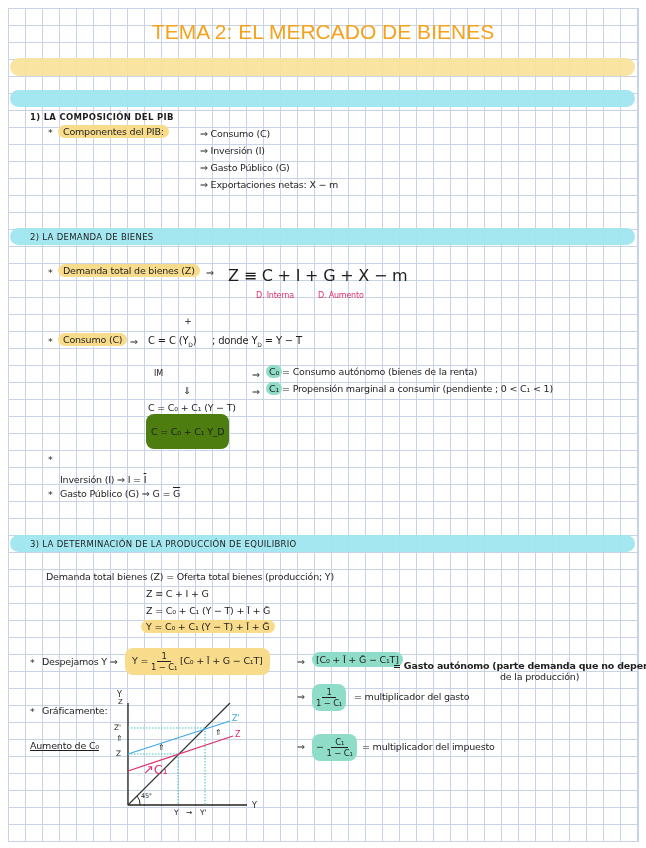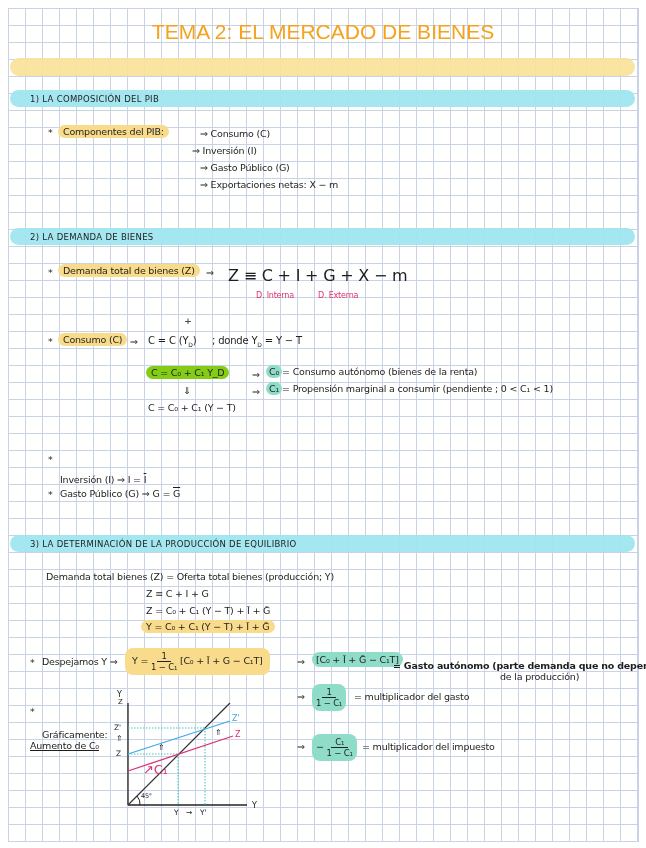--- a/index.html
+++ b/index.html
@@ -12,57 +12,57 @@
     background-size:17px 17px;
     border-right:1.4px solid #c9d3e6;border-bottom:1.4px solid #c9d3e6;}
   .abs{position:absolute;white-space:nowrap;}
   .hand{font-family:"DejaVu Sans",sans-serif;font-size:9.5px;letter-spacing:-0.2px;color:#1e1e1e;}
   .title{left:0;width:646px;top:20px;text-align:center;font-family:"Liberation Sans",sans-serif;font-size:21px;color:#f5a21c;}
   .bar{position:absolute;left:10px;width:625px;border-radius:9px;}
   .bar-yellow{top:58px;height:18px;background:#f9e29a;opacity:.92;}
   .bar-blue{background:#9fe6ef;opacity:.95;height:17px;}
   .sec-label{font-family:"DejaVu Sans",sans-serif;font-size:8.5px;letter-spacing:.3px;color:#1e1e1e;}
   .hl-y{background:#f8dc8c;border-radius:8px;padding:1px 5px;}
-  .hl-p{background:#84cc16;border-radius:8px;padding:1px 5px;}
+  .hl-p{background:#4d7c0f;border-radius:8px;padding:12px 5px;margin-top:48px;}
   .hl-t{background:#8fdcc8;border-radius:8px;padding:1px 3px;}
   .pink{color:#e0306e;}
   .frac{display:inline-flex;flex-direction:column;align-items:center;vertical-align:middle;line-height:10px;font-size:8.5px;}
   .frac .num{border-bottom:1px solid #222;padding:0 4px;}
   .ov{text-decoration:overline;}
   svg{position:absolute;left:0;top:0;}
 </style>
 </head>
 <body>
 
 <div class="grid"></div>
 
 <div class="abs title">TEMA 2: EL MERCADO DE BIENES</div>
 
 <div class="bar bar-yellow"></div>
 
 <div class="bar bar-blue" style="top:90px;"></div>
-<div class="abs sec-label" style="left:30px;top:94px;">1) LA COMPOSICIÓN DEL PIB</div>
+<div class="abs sec-label" style="left:30px;top:112px;font-weight:bold;">1) LA COMPOSICIÓN DEL PIB</div>
 
 <div class="abs hand" style="left:48px;top:127px;">*</div>
 <div class="abs hand hl-y" style="left:58px;top:125px;">Componentes del PIB:</div>
 
 <div class="abs hand" style="left:200px;top:128px;">⇒ Consumo (C)</div>
-<div class="abs hand" style="left:192px;top:145px;">⇒ Inversión (I)</div>
+<div class="abs hand" style="left:200px;top:145px;">⇒ Inversión (I)</div>
 <div class="abs hand" style="left:200px;top:162px;">⇒ Gasto Público (G)</div>
 <div class="abs hand" style="left:200px;top:179px;">⇒ Exportaciones netas: X − m</div>
 
 <div class="bar bar-blue" style="top:228px;"></div>
 <div class="abs sec-label" style="left:30px;top:232px;">2) LA DEMANDA DE BIENES</div>
 
 <div class="abs hand" style="left:48px;top:267px;">*</div>
 <div class="abs hand hl-y" style="left:58px;top:264px;">Demanda total de bienes (Z)</div>
 <div class="abs hand" style="left:206px;top:267px;">⇒</div>
 <div class="abs hand" style="left:228px;top:266px;font-size:16px;">Z ≡ C + I + G  +  X − m</div>
 <div class="abs hand pink" style="left:256px;top:291px;font-size:8px;">D. Interna</div>
-<div class="abs hand pink" style="left:318px;top:291px;font-size:8px;">D. Externa</div>
+<div class="abs hand pink" style="left:318px;top:291px;font-size:8px;">D. Aumento</div>
 
 <div class="abs hand" style="left:184px;top:315px;">+</div>
 <div class="abs hand" style="left:48px;top:336px;">*</div>
 <div class="abs hand hl-y" style="left:58px;top:333px;">Consumo (C)</div>
 <div class="abs hand" style="left:130px;top:336px;">⇒</div>
 <div class="abs hand" style="left:148px;top:335px;font-size:10px;"><span>C = C (Y</span><sub style="font-size:6px;">D</sub><span>)</span></div>
 <div class="abs hand" style="left:212px;top:335px;font-size:10px;"><span>;   donde   Y</span><sub style="font-size:6px;">D</sub><span> = Y − T</span></div>
 
 <div class="abs hand" style="left:130px;top:369px;font-size:8px;padding-left:24px;">IM</div>
 <div class="abs hand hl-p" style="left:146px;top:366px;">C = C₀ + C₁ Y_D</div>
@@ -116,21 +116,21 @@
 <div class="abs hand hl-t" style="left:312px;top:734px;padding:3px 4px;">
   <span>−</span>
   <span class="frac">
       <span class="num">C₁</span>
       <span>1 − C₁</span>
     </span>
 </div>
 <div class="abs hand" style="left:362px;top:741px;">= multiplicador del impuesto</div>
 
 <div class="abs hand" style="left:30px;top:706px;">*</div>
-<div class="abs hand" style="left:42px;top:705px;margin-top:24px;">Gráficamente:</div>
+<div class="abs hand" style="left:42px;top:705px;">Gráficamente:</div>
 <div class="abs hand" style="left:30px;top:740px;text-decoration:underline;">Aumento de C₀</div>
 
 <svg width="646" height="848">
 
   <line x1="128" y1="703" x2="128" y2="805" stroke="#222" stroke-width="1.3"></line>
   <line x1="128" y1="805" x2="247" y2="805" stroke="#222" stroke-width="1.3"></line>
 
   <line x1="128" y1="805" x2="230" y2="703" stroke="#333" stroke-width="1.2"></line>
 
   <line x1="128" y1="754" x2="178" y2="754" stroke="#44c8c0" stroke-width="1.1" stroke-dasharray="1.5,1.5"></line>

